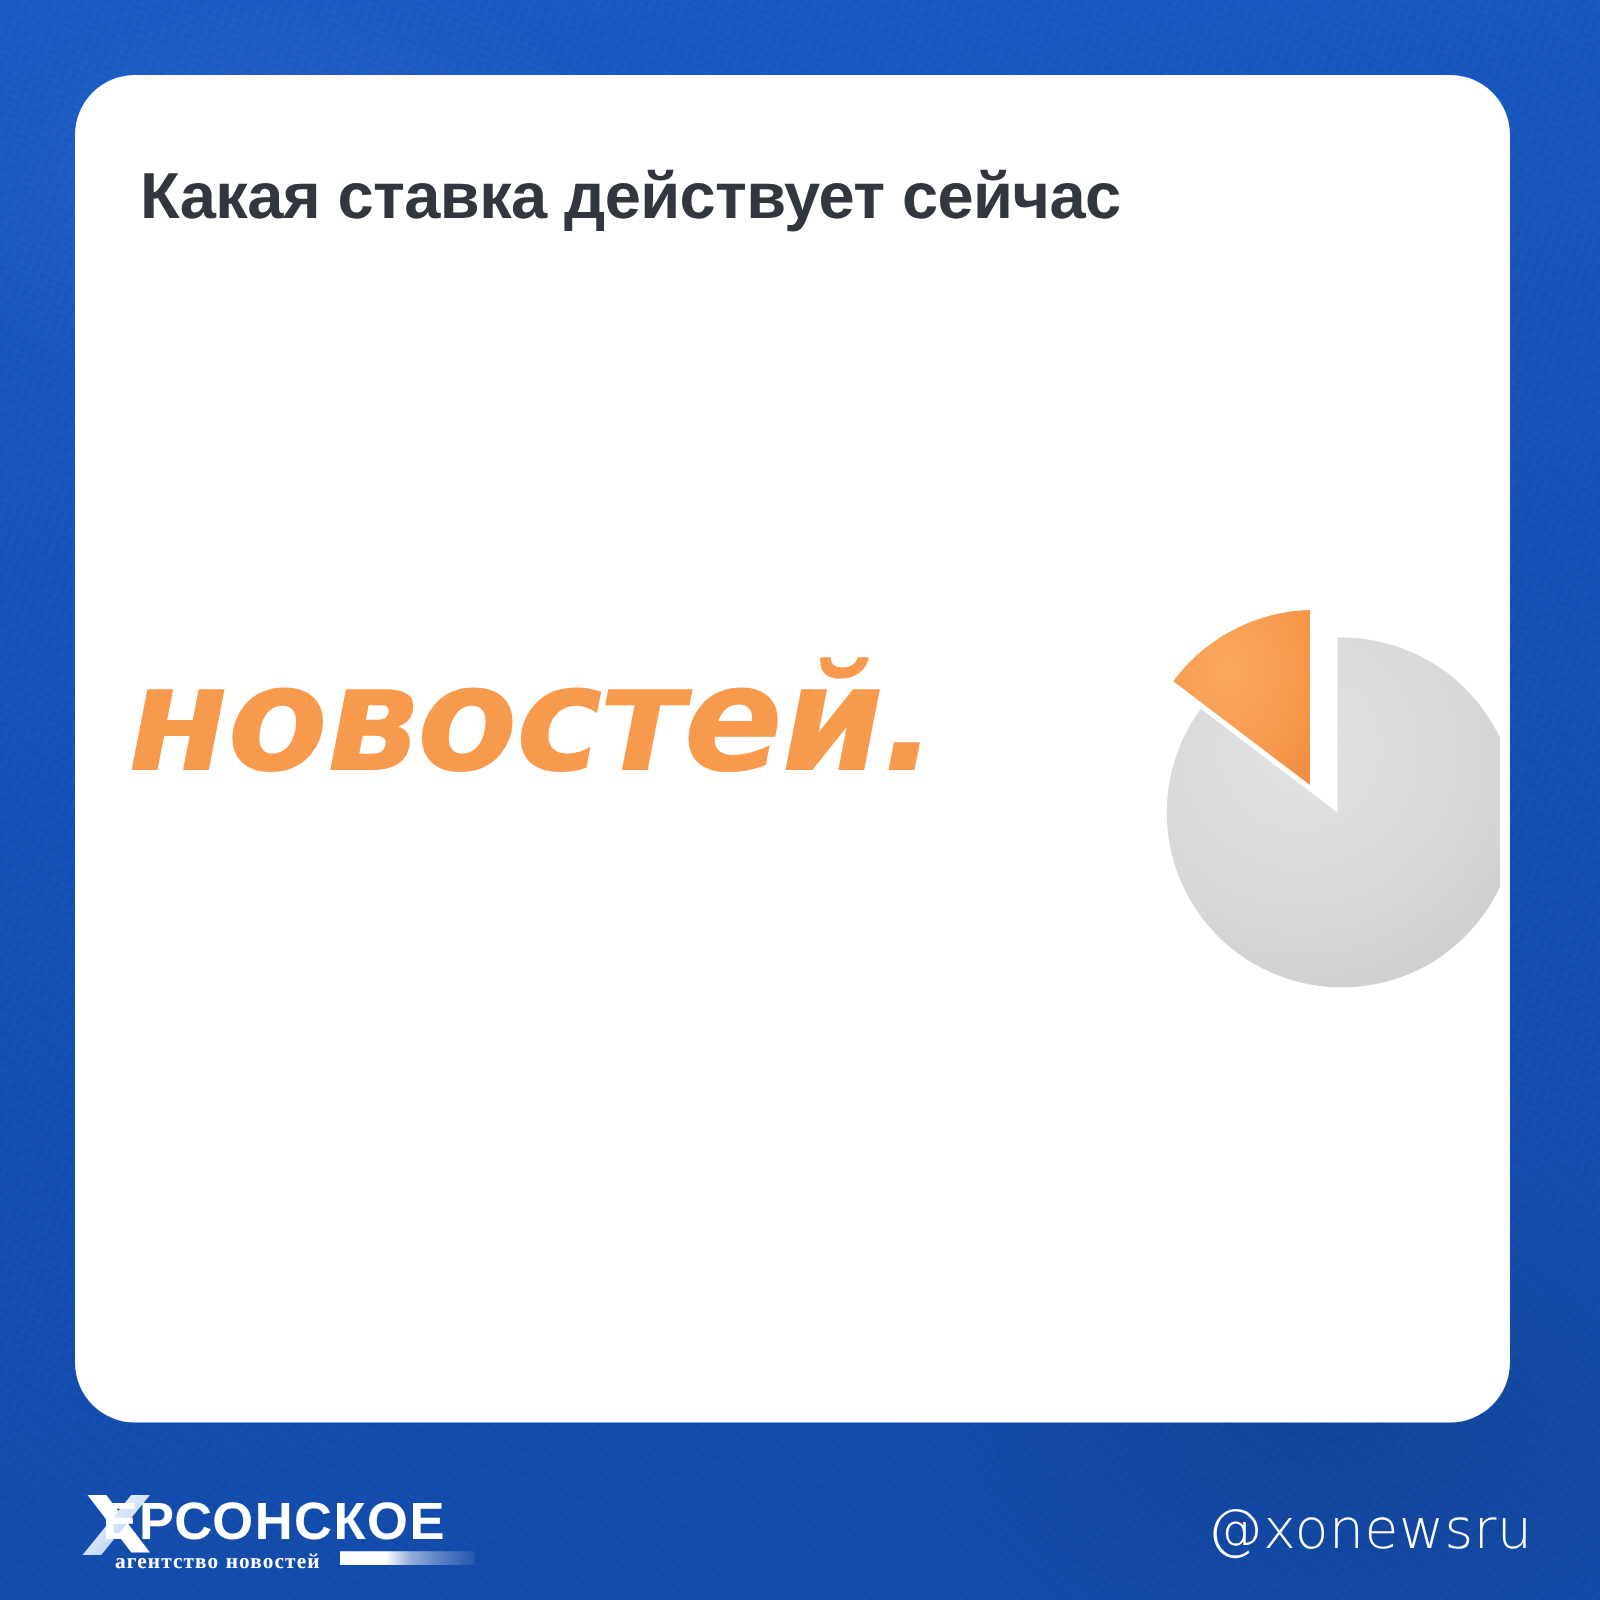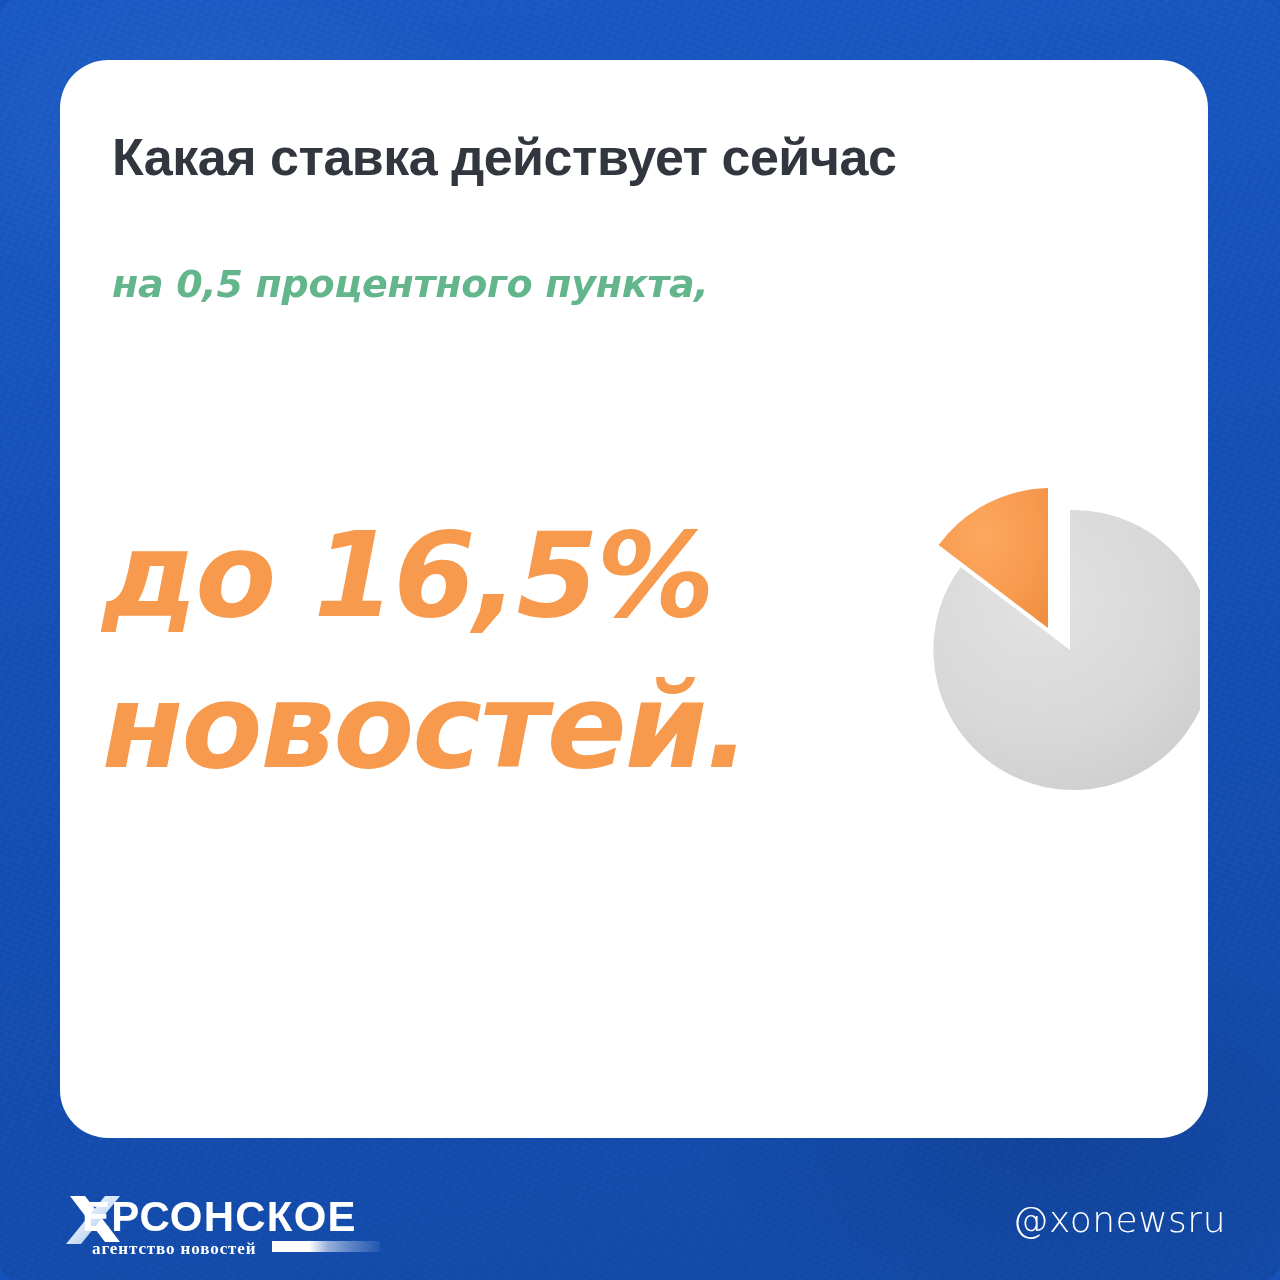--- a/index.html
+++ b/index.html
@@ -17,21 +17,20 @@
   .stage {
     position: relative;
     width: 1280px;
     height: 1280px;
     background:
       radial-gradient(ellipse 420px 260px at 18% 12%, rgba(255,255,255,0.055), rgba(0,0,0,0) 70%),
       radial-gradient(ellipse 500px 300px at 82% 88%, rgba(0,0,0,0.10), rgba(0,0,0,0) 70%),
       radial-gradient(ellipse 360px 220px at 60% 35%, rgba(255,255,255,0.04), rgba(0,0,0,0) 70%),
       radial-gradient(ellipse 300px 200px at 30% 75%, rgba(0,0,0,0.08), rgba(0,0,0,0) 70%),
       linear-gradient(170deg, #1a5ac4 0%, #1550b6 45%, #134aa8 100%);
-    border-radius: 17px;
   }
 
   
   .stage::before {
     content: "";
     position: absolute;
     inset: 0;
     pointer-events: none;
     background-image:
       repeating-linear-gradient(23deg, rgba(255,255,255,0.030) 0px, rgba(255,255,255,0.030) 2px, rgba(0,0,0,0.028) 3px, rgba(0,0,0,0.028) 6px),
@@ -175,45 +174,43 @@
     top: 45px;
     width: 108px;
     height: 11px;
     background: linear-gradient(90deg, #ffffff 0%, #ffffff 34%, rgba(255,255,255,0.55) 52%, rgba(255,255,255,0.32) 72%, rgba(255,255,255,0.06) 100%);
   }
 
   .handle {
     position: absolute;
     right: 58px;
     top: 64px;
-    font-size: 36px;
+    font-size: 44px;
     font-weight: 300;
     letter-spacing: 0.5px;
     color: #ffffff;
     font-family: "DejaVu Sans", sans-serif;
     line-height: 1;
     white-space: nowrap;
   }
 </style>
 </head>
 <body>
 
 <div class="stage">
 
   <div class="card">
     <div class="card-inner">
 
       <div class="title">Какая ставка действует сейчас</div>
 
       <div class="lede">
-        <span class="l">на 0,5 процентного пункта,</span>
       </div>
 
       <div class="headline">
-        <span class="l">до 16,5%</span>
         <span class="l">новостей.</span>
       </div>
 
       <div class="chart">
         <svg viewBox="0 0 340 340" xmlns="http://www.w3.org/2000/svg" aria-hidden="true">
           <defs>
             <radialGradient id="grayShade" cx="38%" cy="32%" r="78%">
               <stop offset="0%" stop-color="#e2e2e2"></stop>
               <stop offset="62%" stop-color="#d8d8d8"></stop>
               <stop offset="100%" stop-color="#cdcdcd"></stop>

